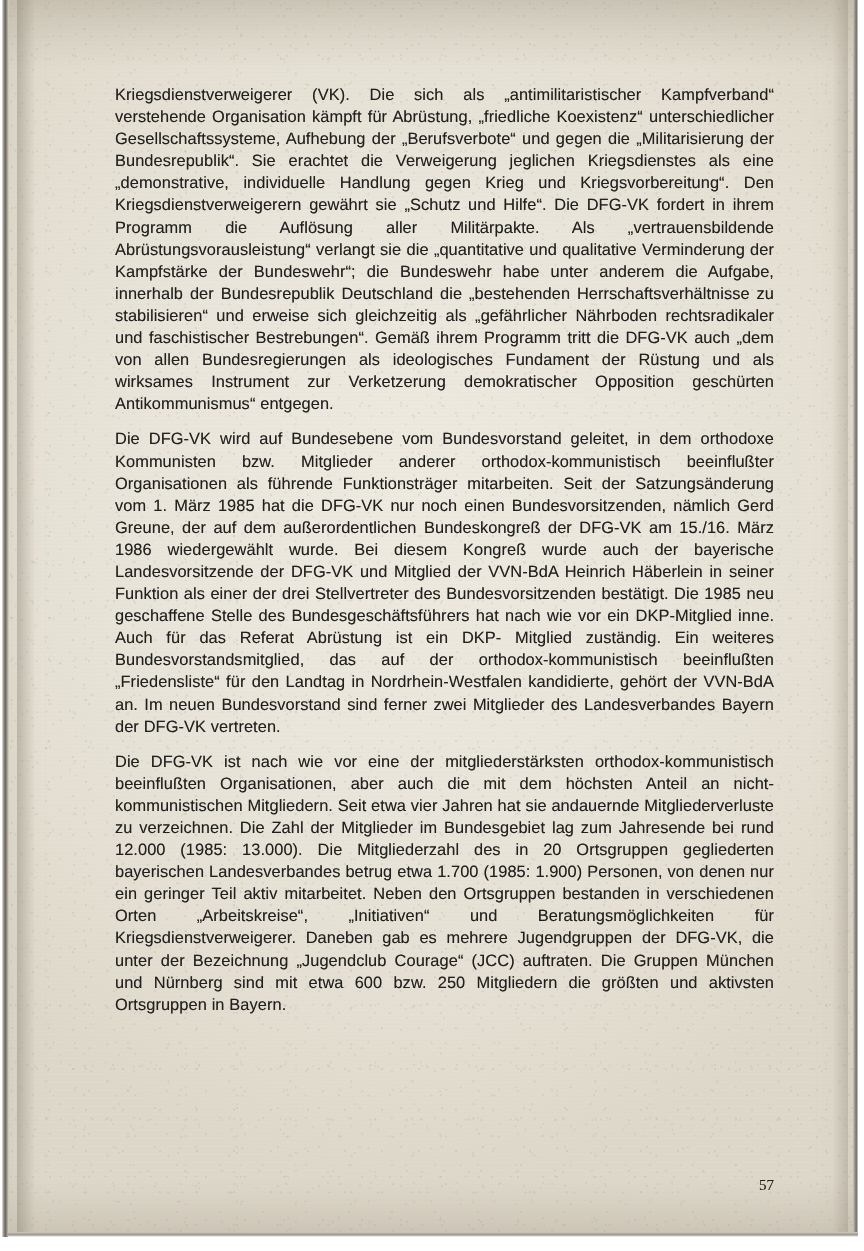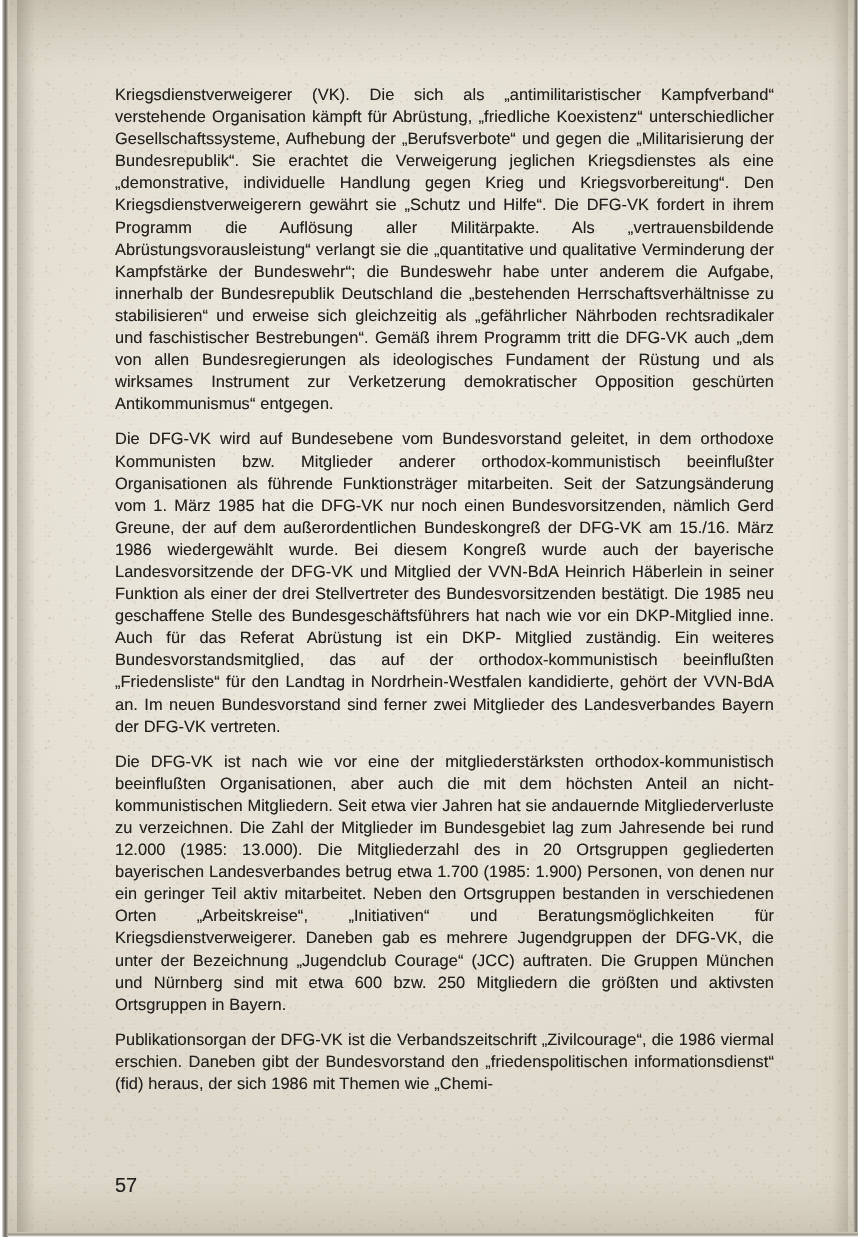--- a/index.html
+++ b/index.html
@@ -153,22 +153,23 @@
 
   .body-paragraph.is-italic {
   }
 
   
   .page-number {
     position: absolute;
     left: 107px;
     top: 1175px;
     width: 659px;
-    font-family: Liberation Sans, sans-serif;
-    font-size: 20px;
+    text-align: right;
+    font-family: Liberation Serif, serif;
+    font-size: 15px;
     line-height: 20px;
     color: #20201e;
     text-shadow: 0 0 .55px rgba(40,38,34,.42);
   }
 </style>
 </head>
 <body>
 
 <div class="scan-canvas">
 
@@ -178,21 +179,20 @@
     <div class="top-shade"></div>
     <div class="bottom-shade"></div>
 
     <div class="text-column">
       <p class="body-paragraph">Kriegsdienstverweigerer (VK). Die sich als „antimilitaristischer Kampfverband“ verstehende Organisation kämpft für Abrüstung, „friedliche Koexistenz“ unterschiedlicher Gesellschaftssysteme, Aufhebung der „Berufsverbote“ und gegen die „Militarisierung der Bundesrepublik“. Sie erachtet die Verweigerung jeglichen Kriegsdienstes als eine „demonstrative, individuelle Handlung gegen Krieg und Kriegsvorbereitung“. Den Kriegsdienstverweigerern gewährt sie „Schutz und Hilfe“. Die DFG-VK fordert in ihrem Programm die Auflösung aller Militärpakte. Als „vertrauensbildende Abrüstungsvorausleistung“ verlangt sie die „quantitative und qualitative Verminderung der Kampfstärke der Bundeswehr“; die Bundeswehr habe unter anderem die Aufgabe, innerhalb der Bundesrepublik Deutschland die „bestehenden Herrschaftsverhältnisse zu stabilisieren“ und erweise sich gleichzeitig als „gefährlicher Nährboden rechtsradikaler und faschistischer Bestrebungen“. Gemäß ihrem Programm tritt die DFG-VK auch „dem von allen Bundesregierungen als ideologisches Fundament der Rüstung und als wirksames Instrument zur Verketzerung demokratischer Opposition geschürten Antikommunismus“ entgegen.</p>
 
       <p class="body-paragraph">Die DFG-VK wird auf Bundesebene vom Bundesvorstand geleitet, in dem orthodoxe Kommunisten bzw. Mitglieder anderer orthodox-kommunistisch beeinflußter Organisationen als führende Funktionsträger mitarbeiten. Seit der Satzungsänderung vom 1. März 1985 hat die DFG-VK nur noch einen Bundesvorsitzenden, nämlich Gerd Greune, der auf dem außerordentlichen Bundeskongreß der DFG-VK am 15./16. März 1986 wiedergewählt wurde. Bei diesem Kongreß wurde auch der bayerische Landesvorsitzende der DFG-VK und Mitglied der VVN-BdA Heinrich Häberlein in seiner Funktion als einer der drei Stellvertreter des Bundesvorsitzenden bestätigt. Die 1985 neu geschaffene Stelle des Bundesgeschäftsführers hat nach wie vor ein DKP-Mitglied inne. Auch für das Referat Abrüstung ist ein DKP- Mitglied zuständig. Ein weiteres Bundesvorstandsmitglied, das auf der orthodox-kommunistisch beeinflußten „Friedensliste“ für den Landtag in Nordrhein-Westfalen kandidierte, gehört der VVN-BdA an. Im neuen Bundesvorstand sind ferner zwei Mitglieder des Landesverbandes Bayern der DFG-VK vertreten.</p>
 
       <p class="body-paragraph is-italic">Die DFG-VK ist nach wie vor eine der mitgliederstärksten orthodox-kommunistisch beeinflußten Organisationen, aber auch die mit dem höchsten Anteil an nicht-kommunistischen Mitgliedern. Seit etwa vier Jahren hat sie andauernde Mitgliederverluste zu verzeichnen. Die Zahl der Mitglieder im Bundesgebiet lag zum Jahresende bei rund 12.000 (1985: 13.000). Die Mitgliederzahl des in 20 Ortsgruppen gegliederten bayerischen Landesverbandes betrug etwa 1.700 (1985: 1.900) Personen, von denen nur ein geringer Teil aktiv mitarbeitet. Neben den Ortsgruppen bestanden in verschiedenen Orten „Arbeitskreise“, „Initiativen“ und Beratungsmöglichkeiten für Kriegsdienstverweigerer. Daneben gab es mehrere Jugendgruppen der DFG-VK, die unter der Bezeichnung „Jugendclub Courage“ (JCC) auftraten. Die Gruppen München und Nürnberg sind mit etwa 600 bzw. 250 Mitgliedern die größten und aktivsten Ortsgruppen in Bayern.</p>
 
-      <p class="body-paragraph">Publikationsorgan der DFG-VK ist die Verbandszeitschrift „Zivilcourage“, die 1986 viermal erschien. Daneben gibt der Bundesvorstand den „friedenspolitischen informationsdienst“ (fid) heraus, der sich 1986 mit Themen wie „Chemi-</p>
     </div>
 
     <div class="page-number">57</div>
 
     <div class="edge-left-inner"></div>
     <div class="edge-right-inner"></div>
   </div>
 
   <div class="edge-left-dark"></div>
   <div class="edge-right-dark"></div>

